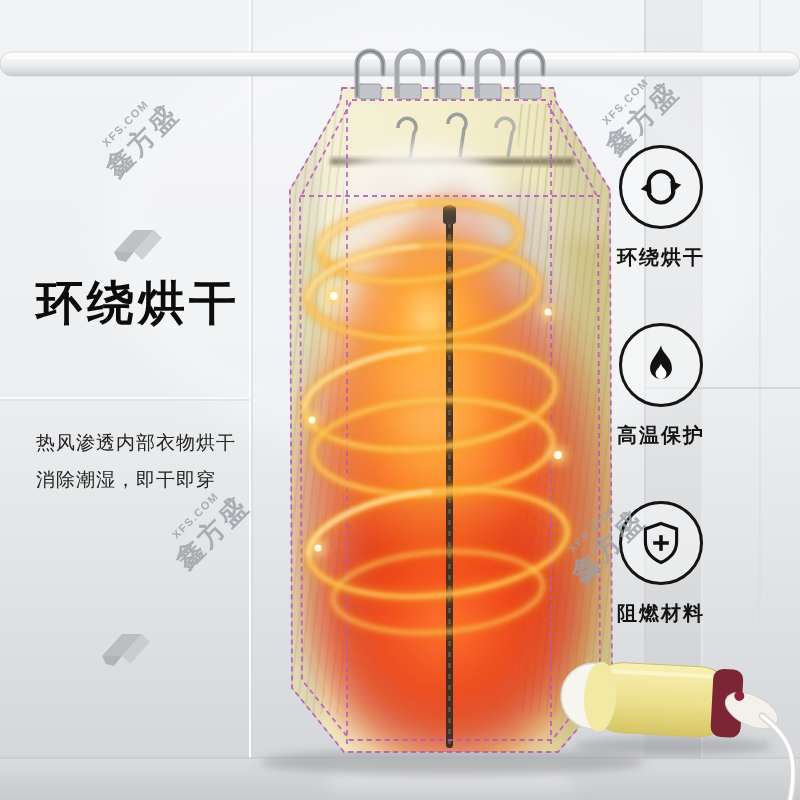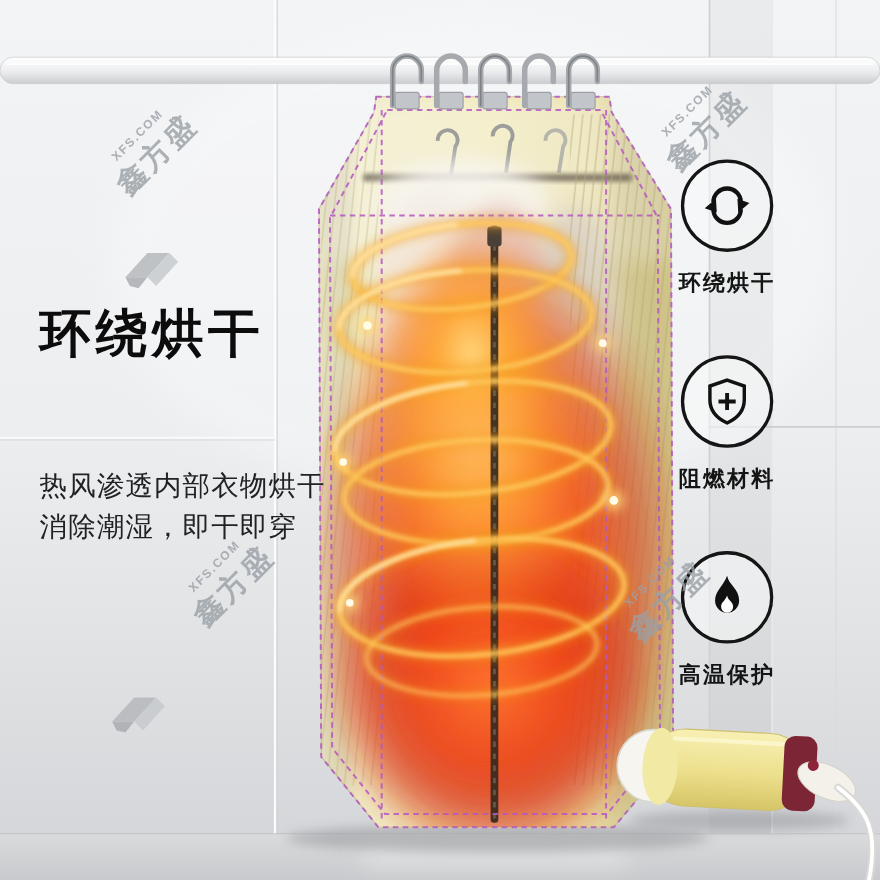--- a/index.html
+++ b/index.html
@@ -7,21 +7,21 @@
     position:relative;width:800px;height:800px;overflow:hidden;margin:0 auto;
     font-family:"Liberation Sans","DejaVu Sans",sans-serif;
     background:linear-gradient(180deg,#f3f4f6 0%,#eceef0 48%,#e2e4e6 70%,#d6d7da 94%,#cfd0d3 100%);
   }
   .art{position:absolute;inset:0;width:800px;height:800px;display:block;}
 
   
   .headline{position:absolute;left:36px;top:270px;color:#0c0c0c;font-weight:800;
     font-size:47px;line-height:66px;letter-spacing:4px;}
   
-  .desc{position:absolute;left:36px;top:424px;color:#222;font-size:25px;line-height:37px;letter-spacing:1px;}
+  .desc{position:absolute;left:36px;top:424px;color:#222;font-size:19px;line-height:37px;letter-spacing:1px;}
 
   
   .features{position:absolute;left:604px;top:145px;width:114px;display:flex;flex-direction:column;gap:52px;align-items:center;}
   .feature{display:flex;flex-direction:column;align-items:center;}
   .ficon{width:84px;height:84px;border:3.5px solid #151515;border-radius:50%;
     background:rgba(248,249,250,.55);display:flex;align-items:center;justify-content:center;box-sizing:border-box;}
   .ficon svg{width:50px;height:50px;display:block;}
   .flabel{margin-top:15px;font-size:20px;font-weight:700;letter-spacing:2px;color:#141414;white-space:nowrap;}
 
   
@@ -258,36 +258,36 @@
           <polygon points="44,24 58,29 45,40" fill="#111"></polygon>
           <path d="M48 36 A16 16 0 0 1 16 36" stroke="#111" stroke-width="5" fill="none"></path>
           <polygon points="20,40 6,35 19,24" fill="#111"></polygon>
         </svg>
       </div>
       <div class="flabel">环绕烘干</div>
     </div>
     <div class="feature">
       <div class="ficon">
         <svg viewBox="0 0 64 64">
+          <path d="M32 7 C34 18 46 22 46 36 A14 14 0 0 1 18 36 C18 25 27 20 32 7 Z" fill="#111"></path>
+          <path d="M32 30 C33 36 39 37 39 43 A7 7 0 0 1 25 43 C25 38 30 36 32 30 Z" fill="#fff"></path>
+        </svg>
+      </div>
+      <div class="flabel">高温保护</div>
+    </div>
+    <div class="feature">
+      <div class="ficon">
+        <svg viewBox="0 0 64 64">
           <path d="M32 7 L52 14 V30 C52 44 43 52 32 57 C21 52 12 44 12 30 V14 Z" fill="none" stroke="#111" stroke-width="4"></path>
           <line x1="32" y1="22" x2="32" y2="42" stroke="#111" stroke-width="4.5"></line>
           <line x1="22" y1="32" x2="42" y2="32" stroke="#111" stroke-width="4.5"></line>
         </svg>
       </div>
       <div class="flabel">阻燃材料</div>
     </div>
-    <div class="feature">
-      <div class="ficon">
-        <svg viewBox="0 0 64 64">
-          <path d="M32 7 C34 18 46 22 46 36 A14 14 0 0 1 18 36 C18 25 27 20 32 7 Z" fill="#111"></path>
-          <path d="M32 30 C33 36 39 37 39 43 A7 7 0 0 1 25 43 C25 38 30 36 32 30 Z" fill="#fff"></path>
-        </svg>
-      </div>
-      <div class="flabel">高温保护</div>
-    </div>
   </div>
 
   <div class="wm wm1">
     <span class="wm-domain">XFS.COM</span>
     <span class="wm-brand">鑫方盛</span>
   </div>
   <div class="wm wm2">
     <span class="wm-domain">XFS.COM</span>
     <span class="wm-brand">鑫方盛</span>
   </div>

